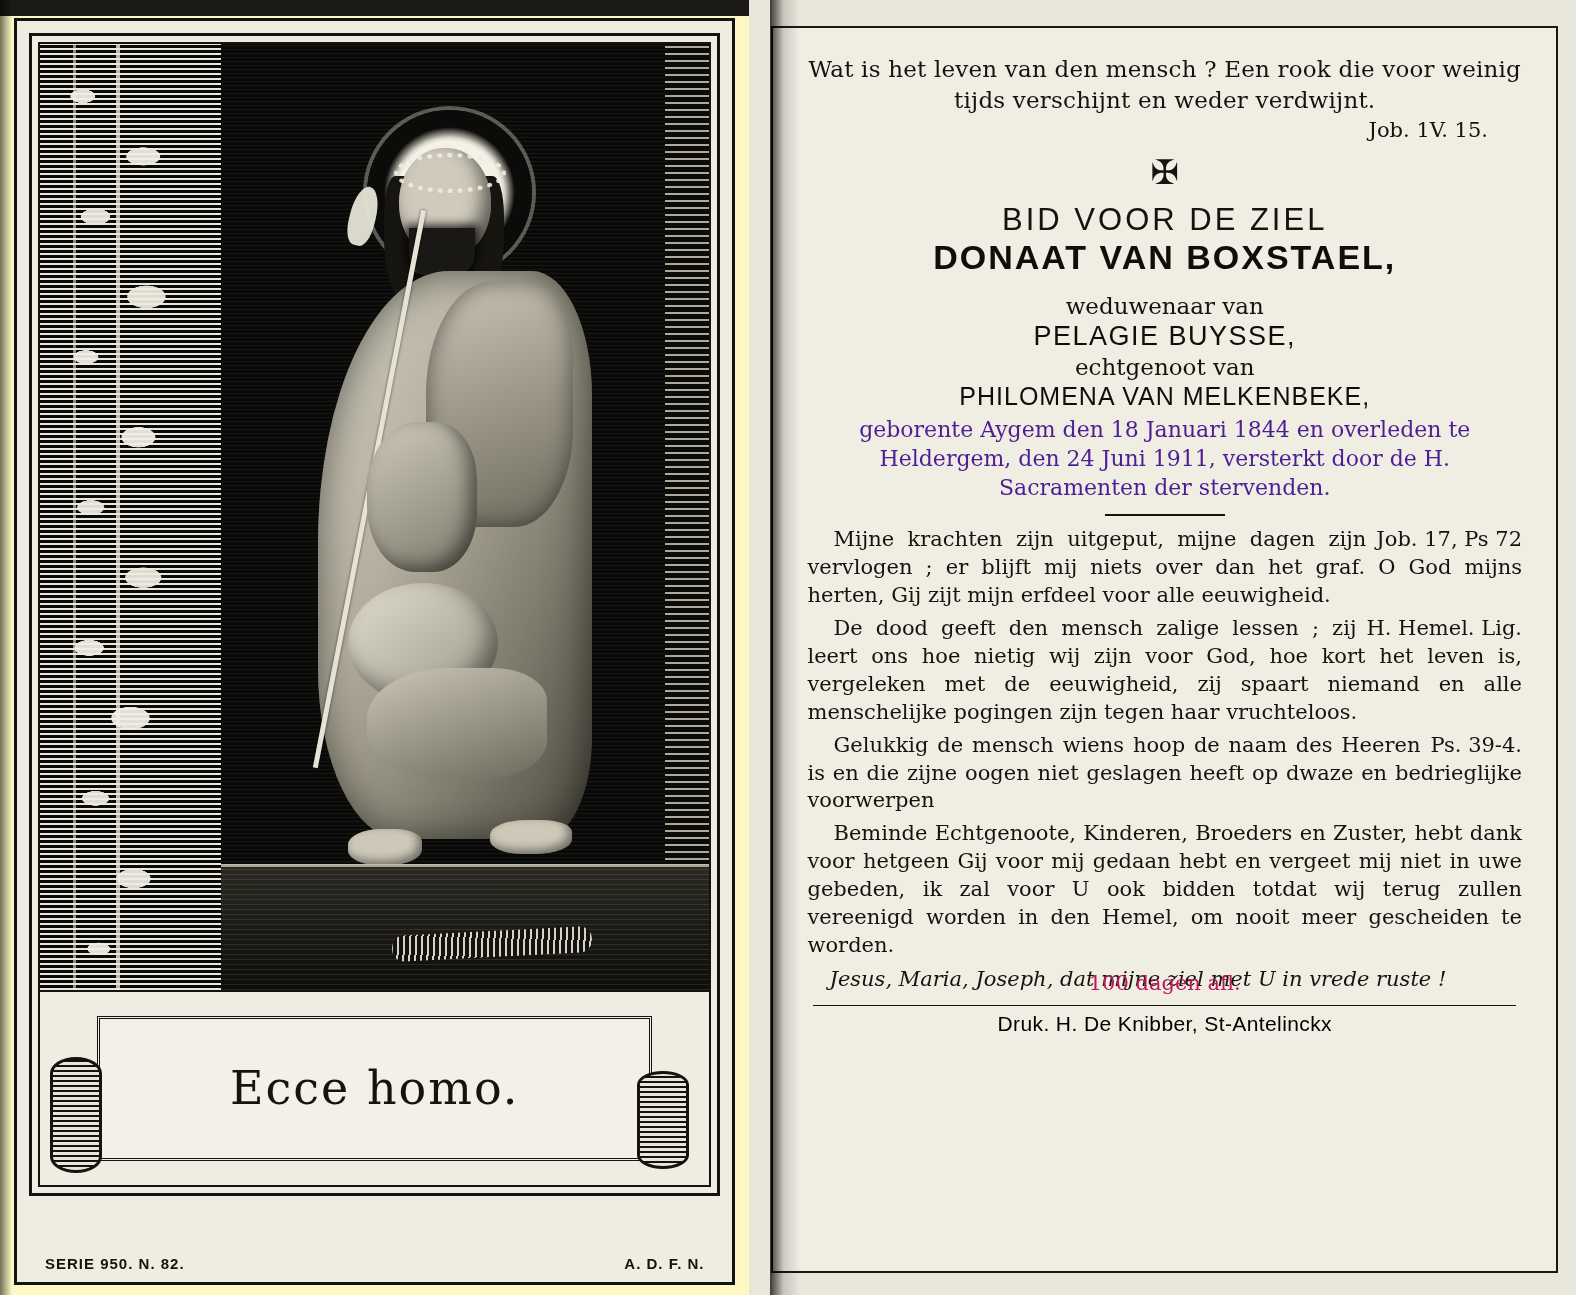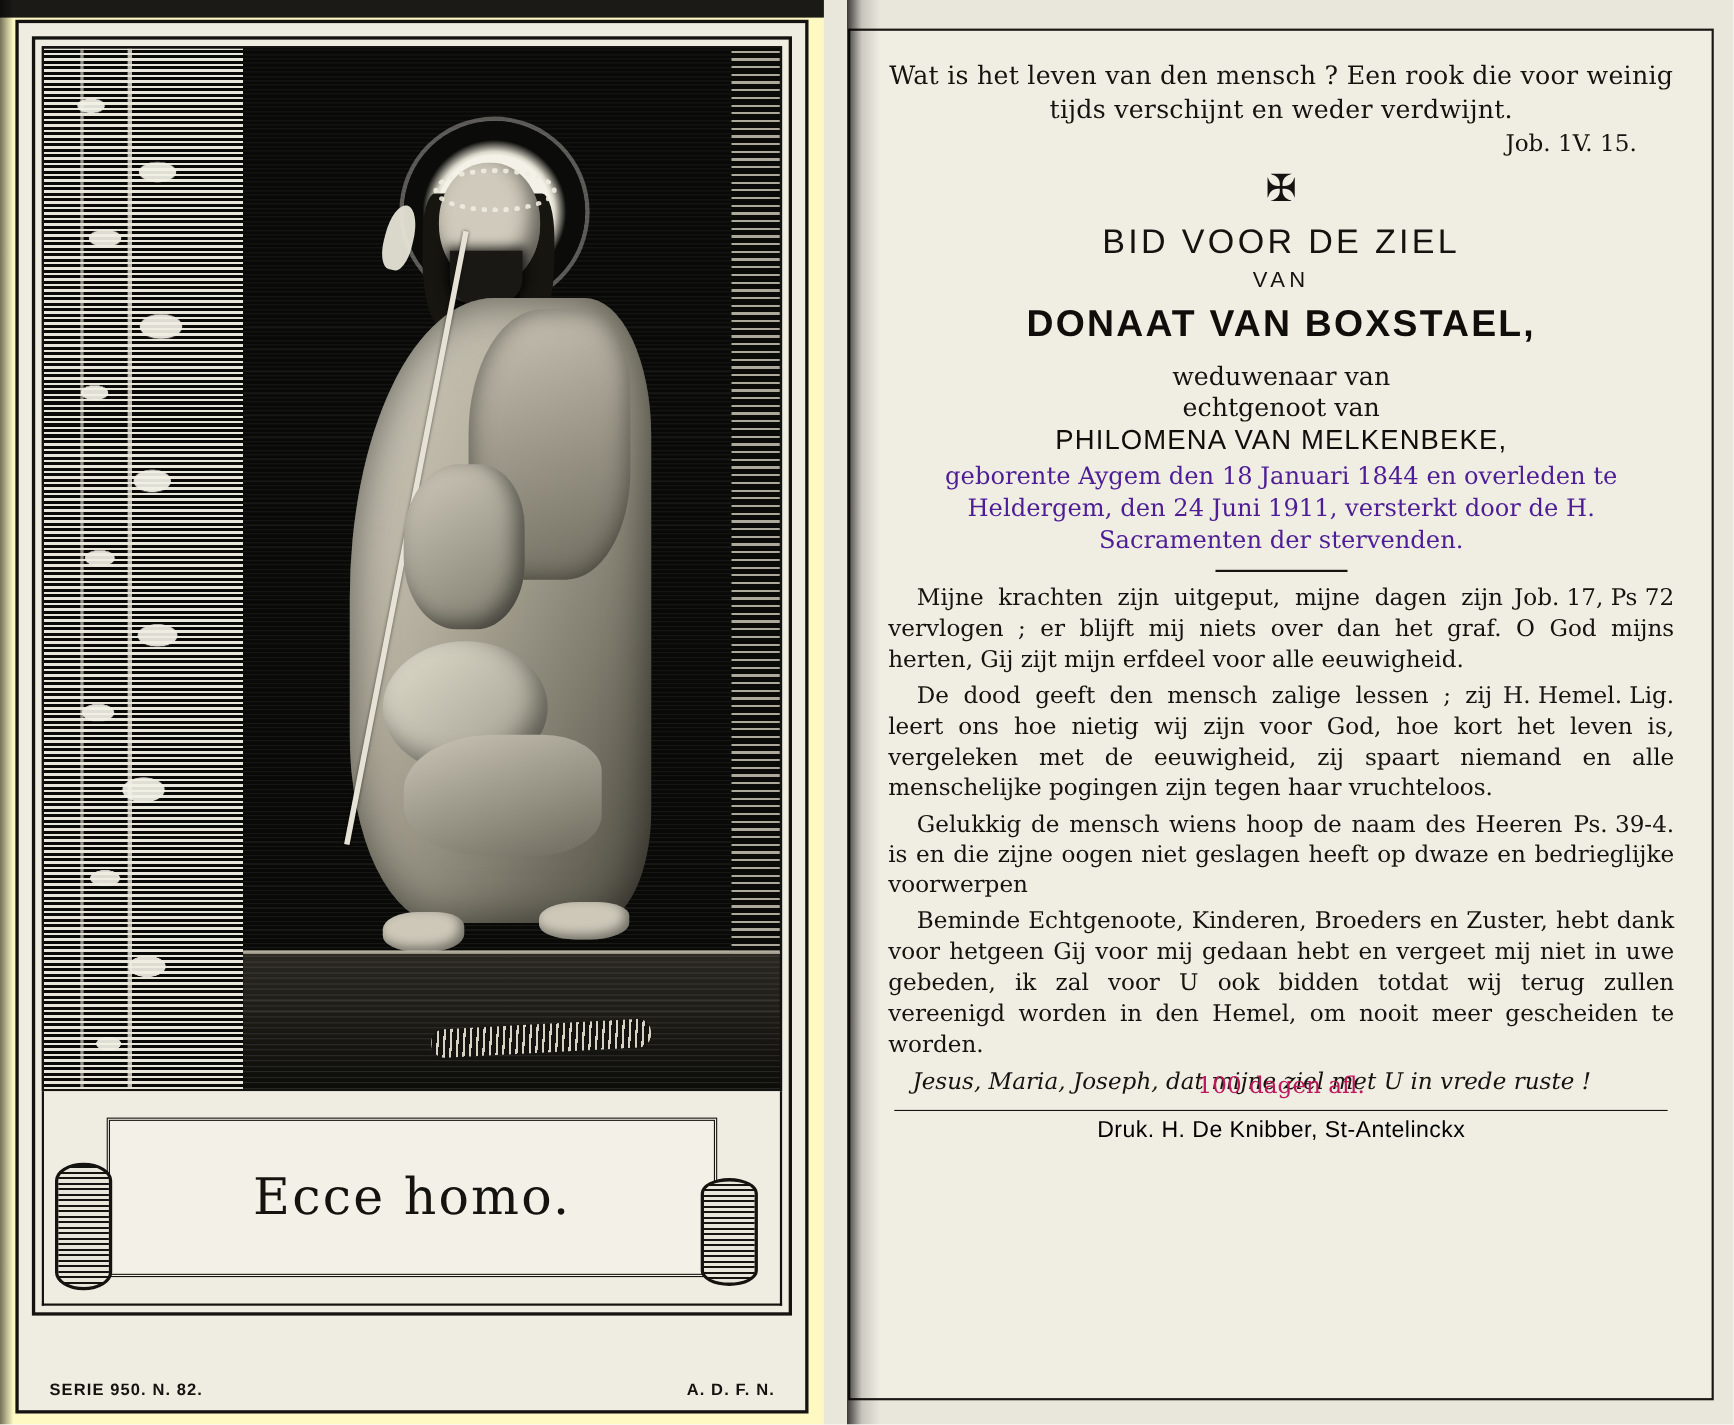--- a/index.html
+++ b/index.html
@@ -560,23 +560,23 @@
 
   <div class="right-page">
     <div class="right-inner">
 
       <div class="quote-top">Wat is het leven van den mensch ? Een rook die voor weinig tijds verschijnt en weder verdwijnt.</div>
       <div class="quote-ref">Job. 1V. 15.</div>
 
       <div class="cross">✠</div>
 
       <div class="bid">BID VOOR DE ZIEL</div>
-      <div class="van">VAN</div>
       <div class="name-main">DONAAT VAN BOXSTAEL,</div>
       <div class="rel-line">weduwenaar van</div>
+      <div class="name-sec">PELAGIE BUYSSE,</div>
       <div class="rel-line">echtgenoot van</div>
       <div class="name-third">PHILOMENA VAN MELKENBEKE,</div>
       <div class="birth-block">geborente Aygem den 18 Januari 1844 en overleden te Heldergem, den 24 Juni 1911, versterkt door de H. Sacramenten der stervenden.</div>
 
       <div class="rule"></div>
 
       <p class="para">
         <span class="ref">Job. 17, Ps 72</span>
         <span>Mijne krachten zijn uitgeput, mijne dagen zijn vervlogen ; er blijft mij niets over dan het graf. O God mijns herten, Gij zijt mijn erfdeel voor alle eeuwigheid.</span>
       </p>

